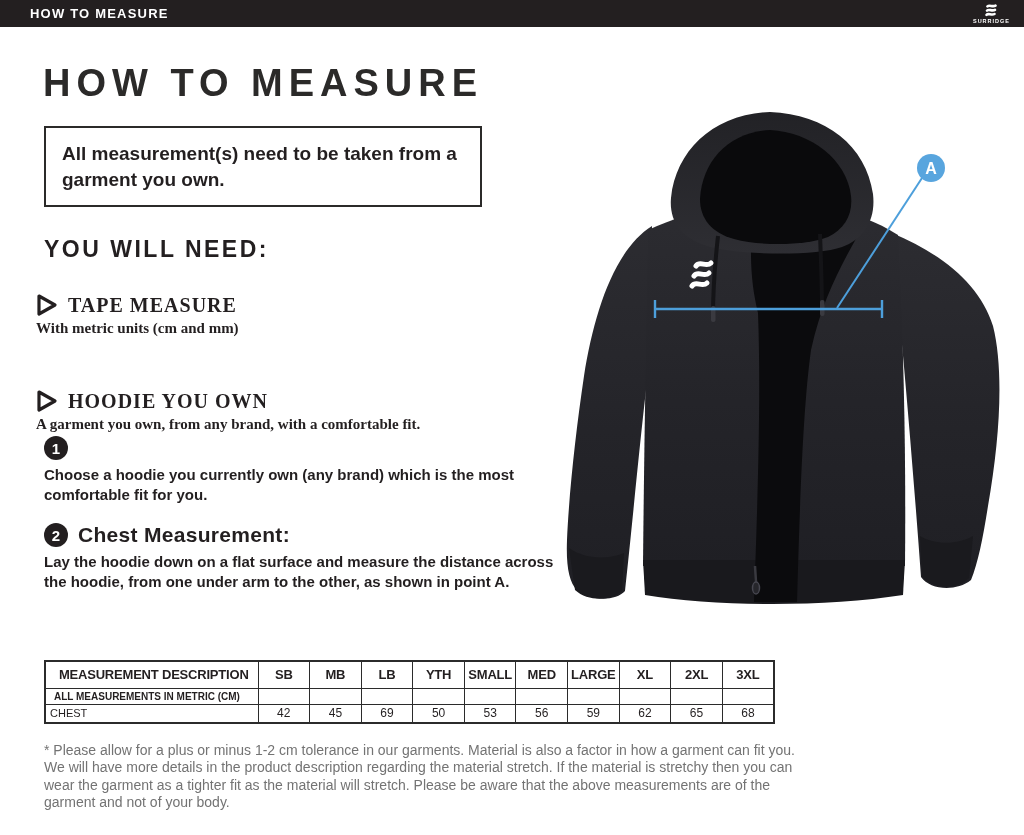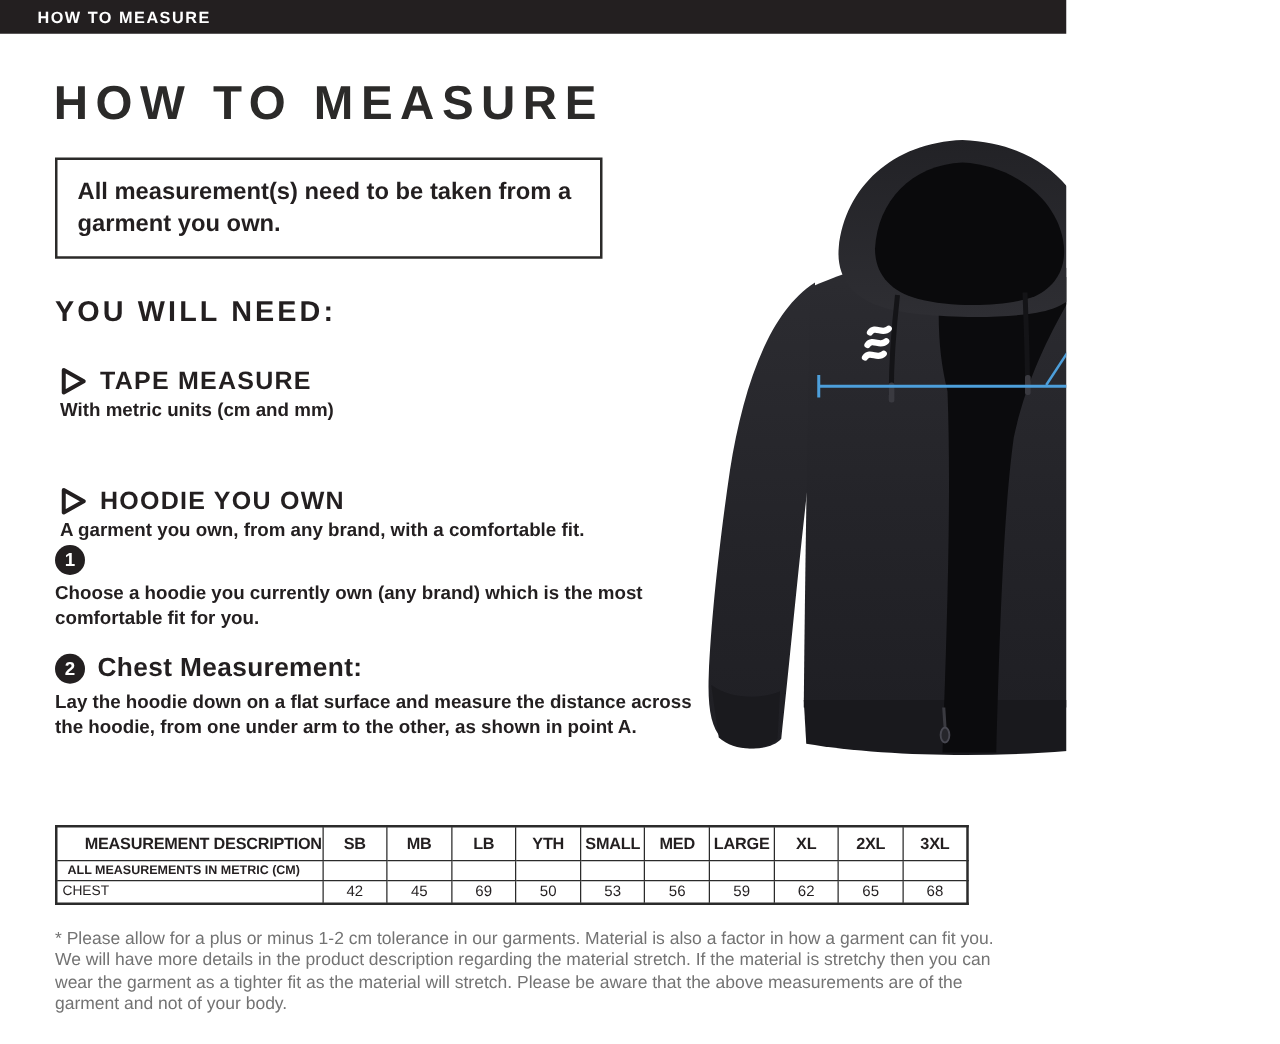--- a/index.html
+++ b/index.html
@@ -1,54 +1,54 @@
 <!DOCTYPE html>
 <html><head>
 <meta charset="utf-8">
 <style>
   * { margin:0; padding:0; box-sizing:border-box; }
   html,body { background:#ffffff; }
   body { font-family:"Liberation Sans", sans-serif; color:#231f20; }
-  .page { position:relative; width:853px; height:835px; background:#fff; overflow:hidden; }
+  .page { position:relative; width:1024px; height:835px; background:#fff; overflow:hidden; }
 
   
   .topbar { position:absolute; left:0; top:0; width:1024px; height:27px; background:#231f20;
             display:flex; align-items:center; justify-content:space-between; padding:0 8px 0 30px; }
   .topbar-title { color:#fff; font-size:13px; font-weight:bold; letter-spacing:1.2px; }
   .brand { display:flex; flex-direction:column; align-items:center; gap:1px; padding-right:6px; }
   .brand-text { color:#fff; font-size:5.5px; font-weight:bold; letter-spacing:1px; }
 
   
   .h1 { position:absolute; left:43px; top:62px; font-size:38px; font-weight:bold; letter-spacing:6px; color:#2b2a29; }
   .note-box { position:absolute; left:44px; top:126px; width:438px; border:2px solid #2b2a29;
               padding:13px 16px; font-size:19px; font-weight:bold; line-height:1.35; }
   .h2 { position:absolute; left:44px; top:236px; font-size:23px; font-weight:bold; letter-spacing:2.5px; }
 
-  .need-item { position:absolute; left:48px; width:500px; }
+  .need-item { position:absolute; left:36px; width:500px;font-family:Liberation Serif, serif; }
   .need-row { display:flex; align-items:center; gap:10px; }
   .need-label { font-size:20px; font-weight:bold; letter-spacing:1px; }
   .need-desc { font-size:15px; font-weight:bold; margin-top:3px; }
 
   .step { position:absolute; left:44px; width:530px; }
   .step-row { display:flex; align-items:center; gap:10px; }
   .step-num { width:24px; height:24px; border-radius:50%; background:#231f20; color:#fff;
               font-size:15px; font-weight:bold; display:flex; align-items:center; justify-content:center; flex:0 0 24px; }
   .step-title { font-size:21px; font-weight:bold; letter-spacing:0.3px; }
   .step-desc { font-size:15px; font-weight:bold; line-height:1.3; margin-top:5px; }
 
   .size-chart-head { position:absolute; left:44px; top:612px; display:flex; align-items:baseline; gap:10px; }
   .h3 { font-size:26px; font-weight:bold; letter-spacing:2.5px; }
   .h3-sub { font-size:15px; font-weight:bold; }
 
   
   table.size-chart { position:absolute; left:44px; top:660px; width:731px; border-collapse:collapse;
                      table-layout:fixed; border:2px solid #2b2b2b; }
   table.size-chart th, table.size-chart td { border:1px solid #2b2b2b; overflow:hidden; white-space:nowrap; }
   table.size-chart th { font-size:13px; font-weight:bold; height:27px; text-align:center; letter-spacing:-0.2px; }
-  table.size-chart th:first-child { text-align:right; padding-left:4px; width:213px; }
+  table.size-chart th:first-child { text-align:center; padding-left:4px; width:213px; }
   table.size-chart tr.metric-row td { height:16px; font-size:10px; font-weight:bold; }
   table.size-chart tr.metric-row td:first-child { padding-left:8px; }
   table.size-chart tr.value-row td { height:19px; font-size:12px; text-align:center; }
   table.size-chart tr.value-row td:first-child { text-align:left; font-size:11px; padding-left:4px; }
 
   .footnote { position:absolute; left:44px; top:742px; width:772px; font-size:14px; line-height:1.24; color:#737373; }
 
   .hoodie-wrap { position:absolute; left:552px; top:108px; width:472px; height:502px; }
 </style>
 </head>

